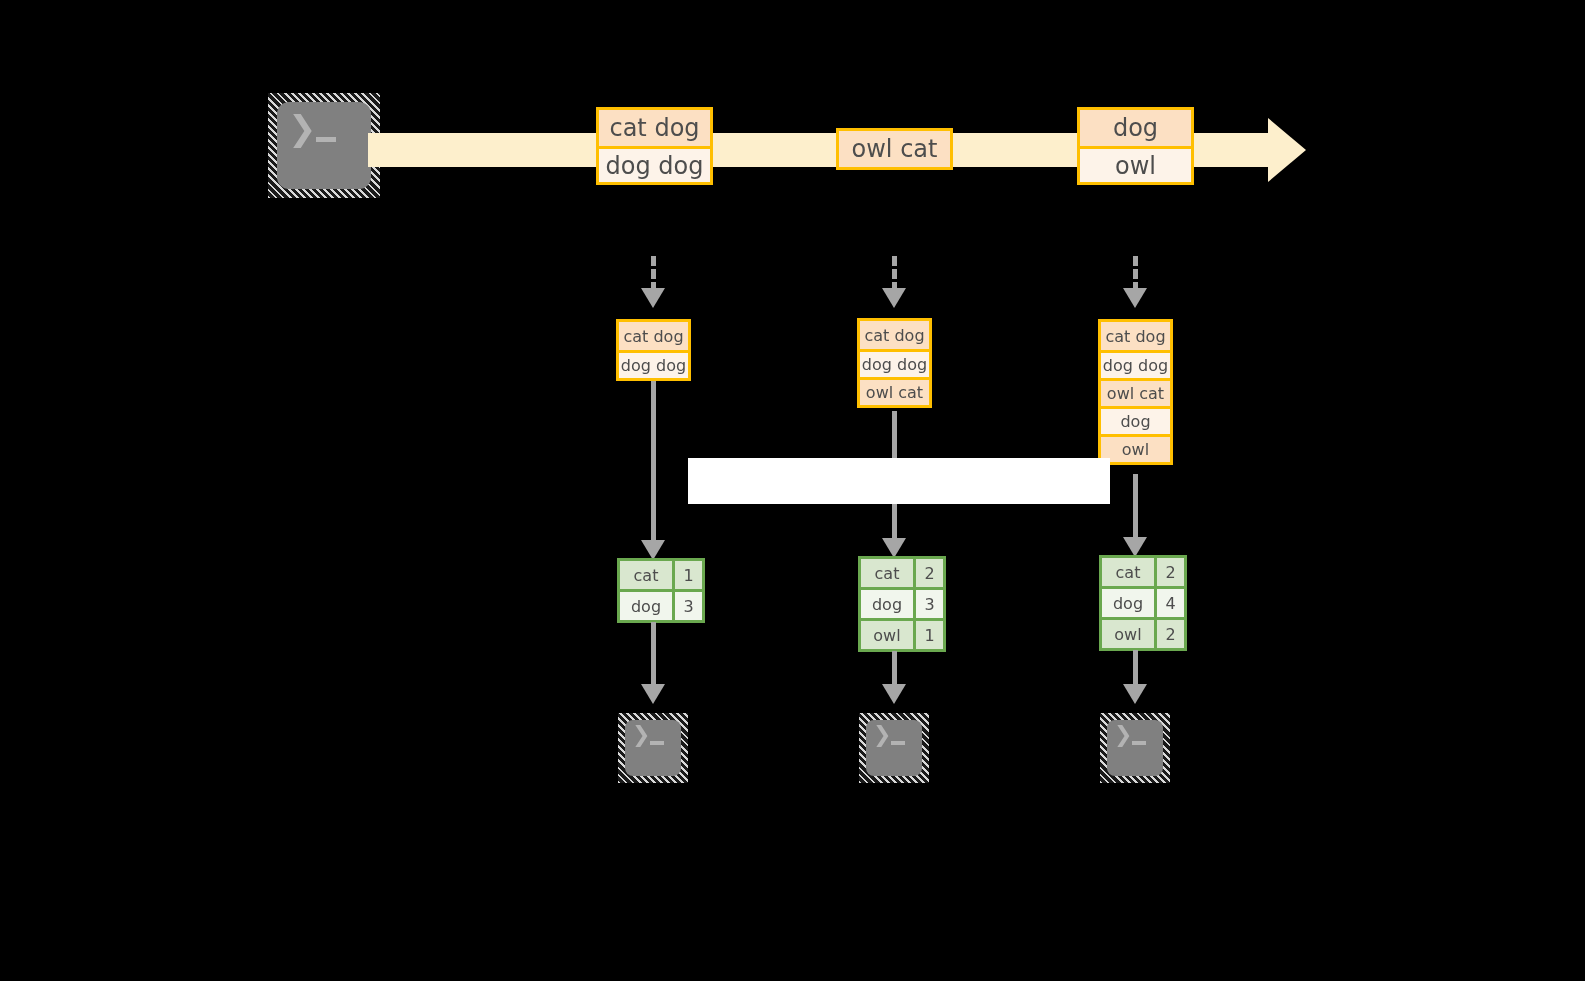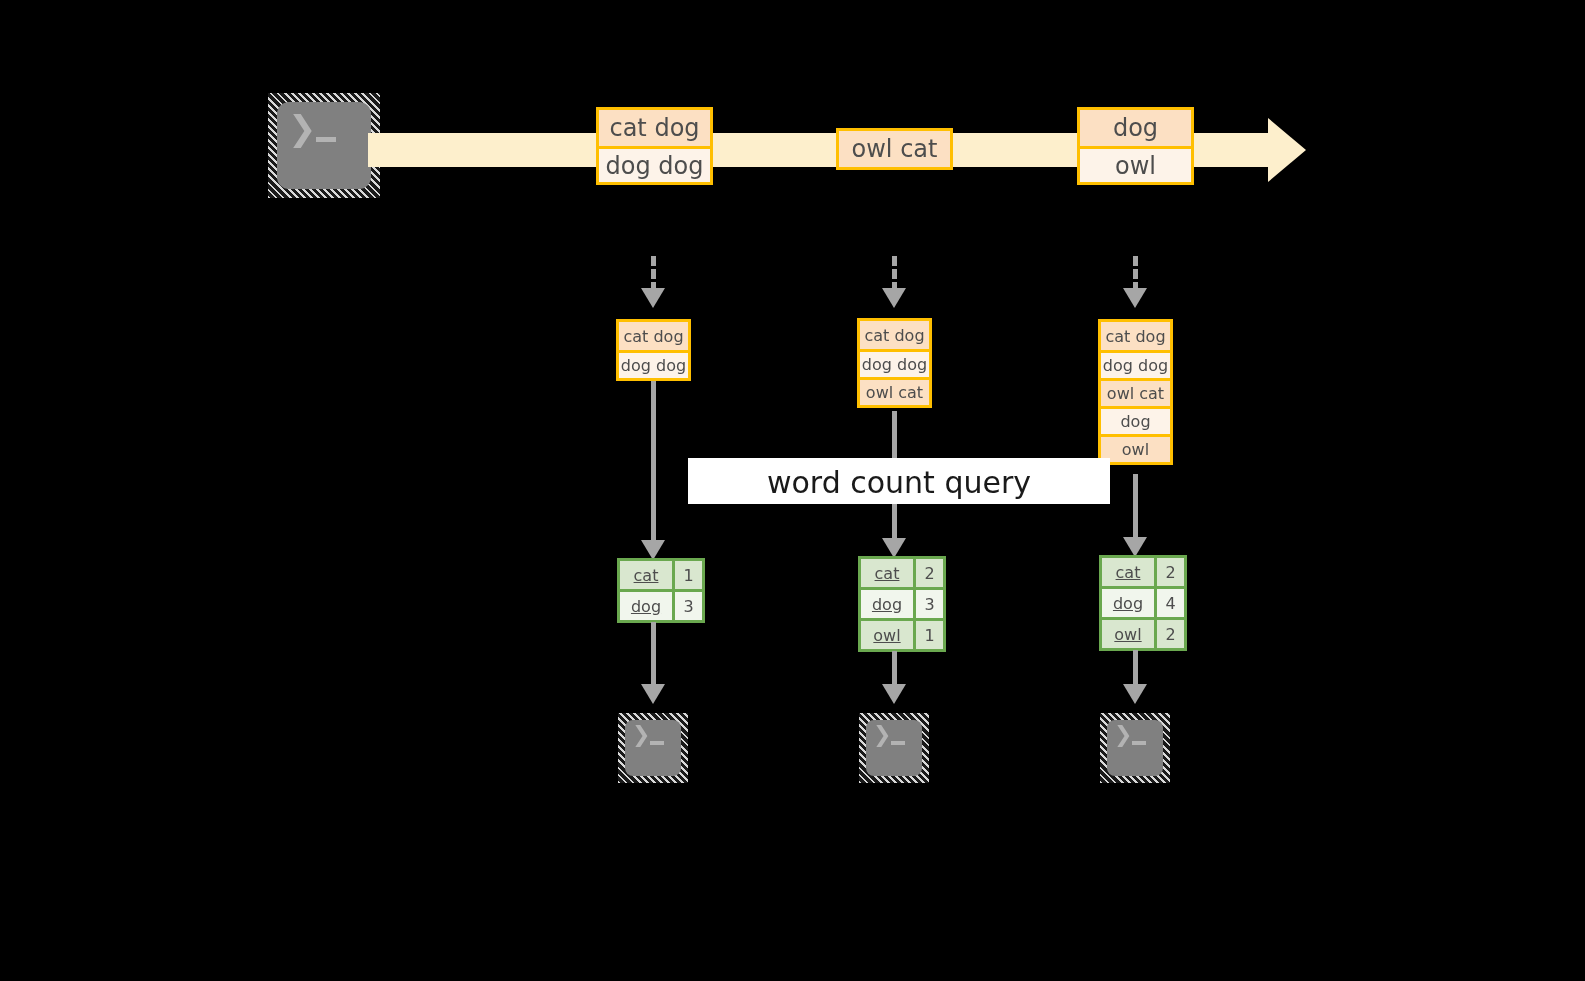--- a/index.html
+++ b/index.html
@@ -103,21 +103,21 @@
     height: 28px;
   }
   .gtable .grow + .grow { border-top: 3px solid #6aa84f; }
   .gtable .gcell {
     box-sizing: border-box;
     display: flex;
     align-items: center;
     justify-content: center;
     color: #4d4d4d;
   }
-  .gtable .gcell.word  { width: 52px; text-decoration: underline; }
+  .gtable .gcell.word  { width: 52px; }
   .gtable .gcell.count { width: 30px; border-left: 3px solid #6aa84f; }
   .gtable .grow.dark  .gcell { background: #d9e7cf; }
   .gtable .grow.light .gcell { background: #f1f6ed; }
 
   
   .vline {
     position: absolute;
     width: 5px;
     background: #a6a6a6;
   }
@@ -274,15 +274,14 @@
   <div class="vline" style="left:1133px; top:650px; height:41px;"></div>
   <div class="vhead" style="left:1123px; top:684px;"></div>
 
   <div class="terminal small" style="left:1100px; top:713px; width:70px; height:70px;">
     <div class="inner"></div>
     <div class="chev">❯</div>
     <div class="und"></div>
   </div>
 
   <div class="wband" style="left:688px; top:458px; width:422px; height:46px;"></div>
-  <div class="wlabel" style="left:688px; top:465px; width:422px;">word count query</div>
 
 </div>
 
 </body></html>

